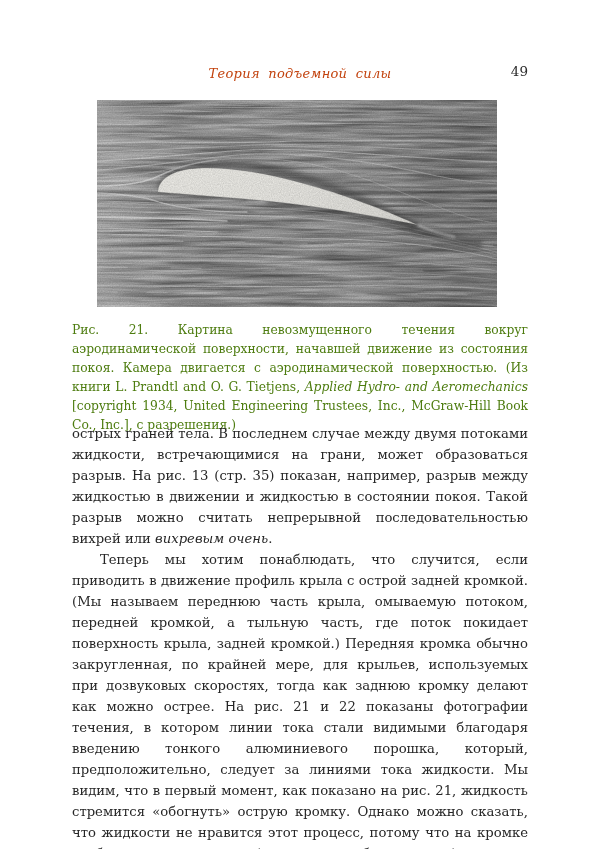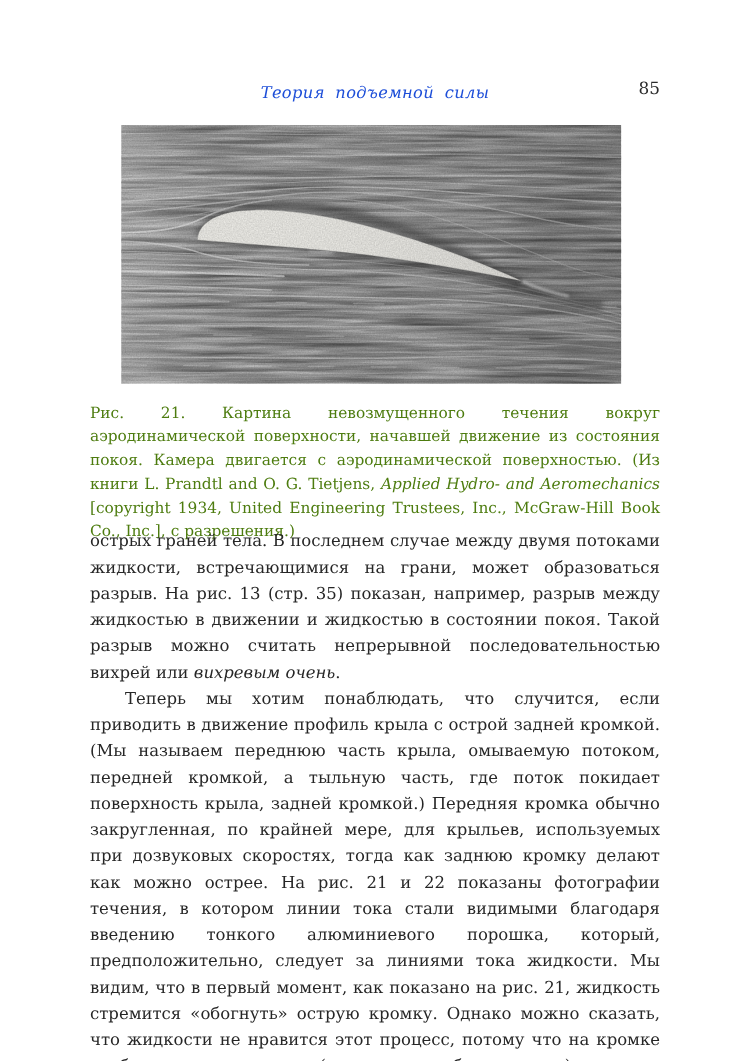--- a/index.html
+++ b/index.html
@@ -10,21 +10,21 @@
   }
   .page { position:relative; width:600px; height:849px; background:#fff; }
 
   
   .running-head {
     position:absolute; top:63px; left:72px; width:456px; height:18px;
     text-align:center;
   }
   .running-title {
     font-style:italic; font-size:13px; letter-spacing:0.3px; word-spacing:4px;
-    color:#1d4ed8;
+    color:#c2410c;
   }
   .page-number {
     position:absolute; right:0; top:0; font-size:13.5px; font-style:normal;
     color:#2b2b2b;
   }
 
   
   .figure-photo {
     position:absolute; top:100px; left:97px; width:400px; height:207px;
     line-height:0;
@@ -43,21 +43,21 @@
   .body-text p.indented { text-indent:28px; }
   .it { font-style:italic; }
 </style>
 </head>
 <body>
 
 <div class="page">
 
   <div class="running-head">
     <span class="running-title">Теория подъемной силы</span>
-    <span class="page-number">85</span>
+    <span class="page-number">49</span>
   </div>
 
   <div class="figure-photo">
     <svg viewBox="0 0 400 207" width="400" height="207" role="img">
       <defs>
         <filter id="fStreakL" x="0%" y="0%" width="100%" height="100%">
           <feTurbulence type="fractalNoise" baseFrequency="0.012 0.30" numOctaves="4" seed="7" stitchTiles="stitch"></feTurbulence>
           <feColorMatrix type="matrix" values="0 0 0 0 1  0 0 0 0 1  0 0 0 0 1  0.6 0.6 0.6 0 -0.72"></feColorMatrix>
         </filter>
         <filter id="fStreakD" x="0%" y="0%" width="100%" height="100%">

